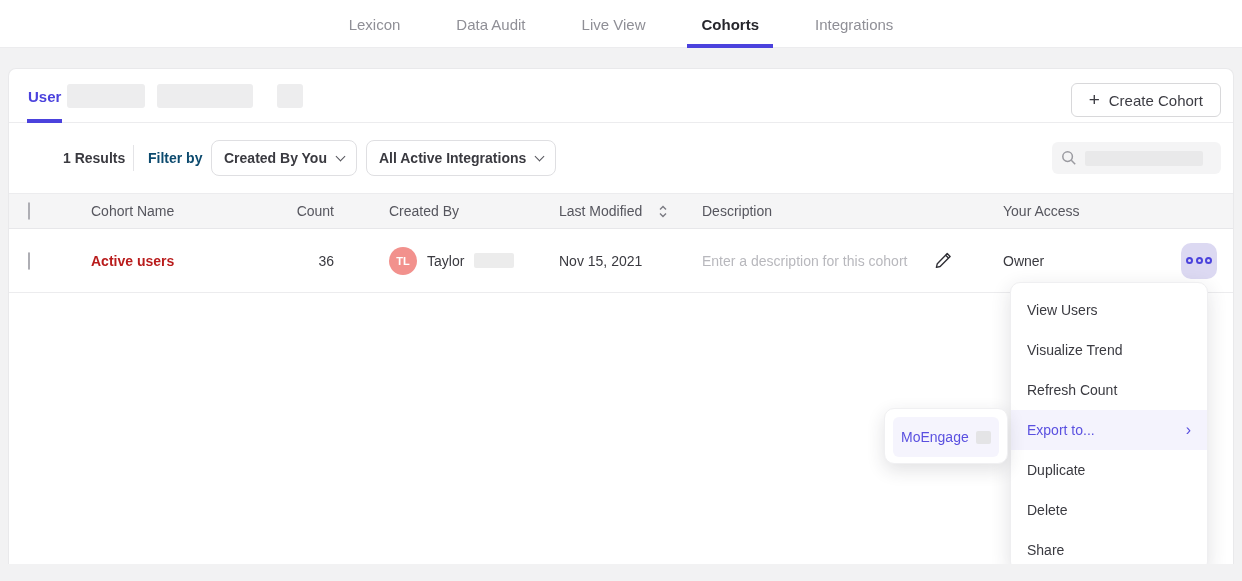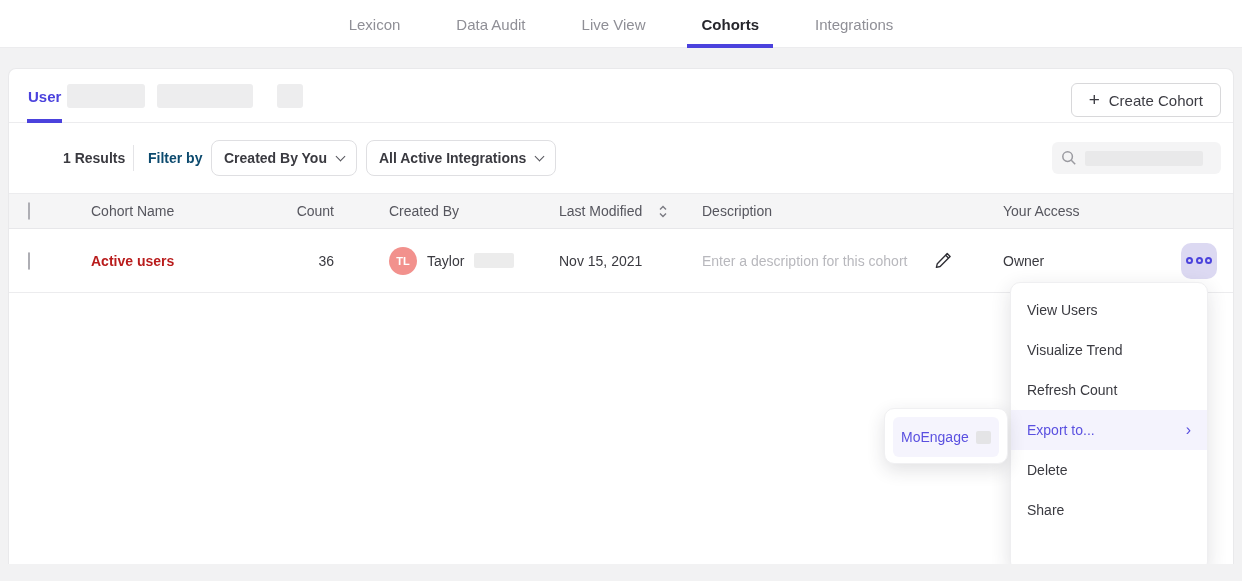--- a/index.html
+++ b/index.html
@@ -195,20 +195,21 @@
   </section>
 
   <div class="menu">
     <div class="menu-item">View Users</div>
     <div class="menu-item">Visualize Trend</div>
     <div class="menu-item">Refresh Count</div>
     <div class="menu-item highlighted">
       <span>Export to...</span>
       <span class="submenu-arrow">›</span>
     </div>
+    <div class="menu-item">Duplicate</div>
     <div class="menu-item">Delete</div>
     <div class="menu-item">Share</div>
   </div>
 
   <div class="submenu">
     <div class="submenu-item">
       <span>MoEngage</span>
       <span class="submenu-redact"></span>
     </div>
   </div>

